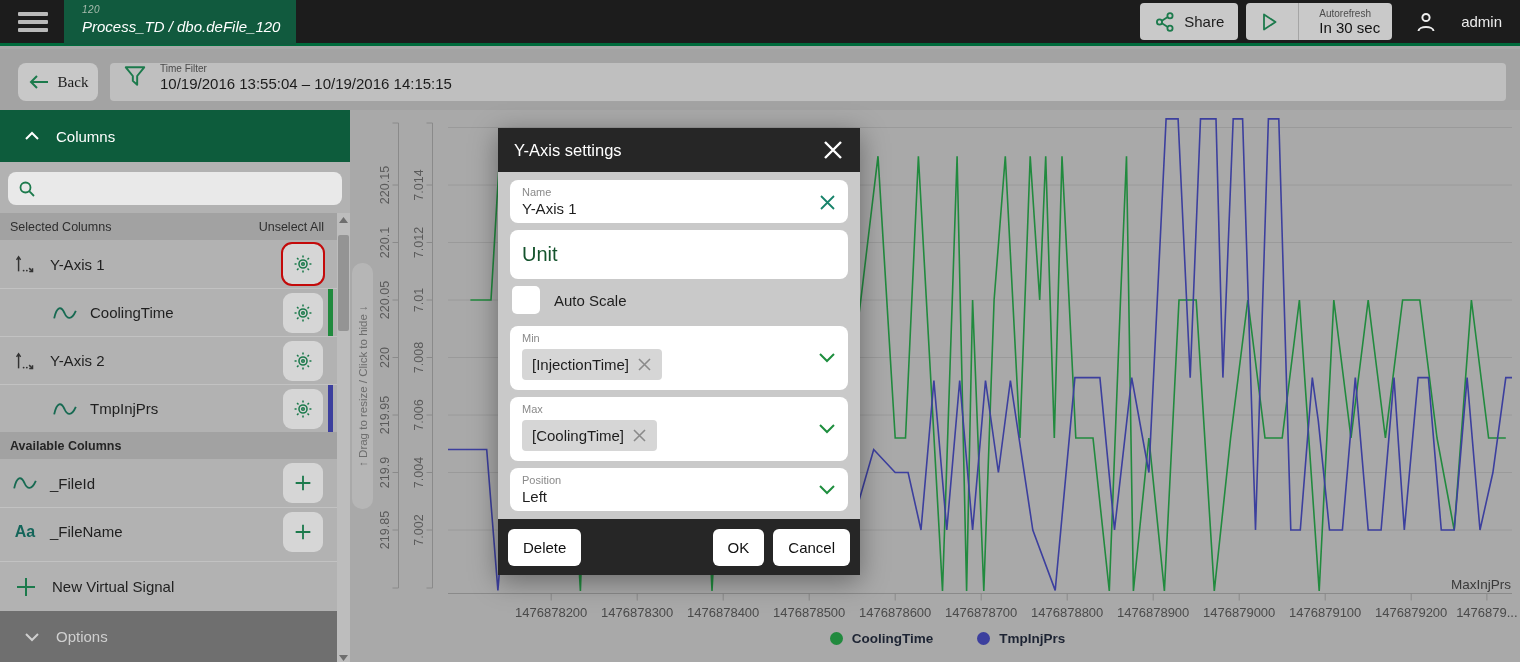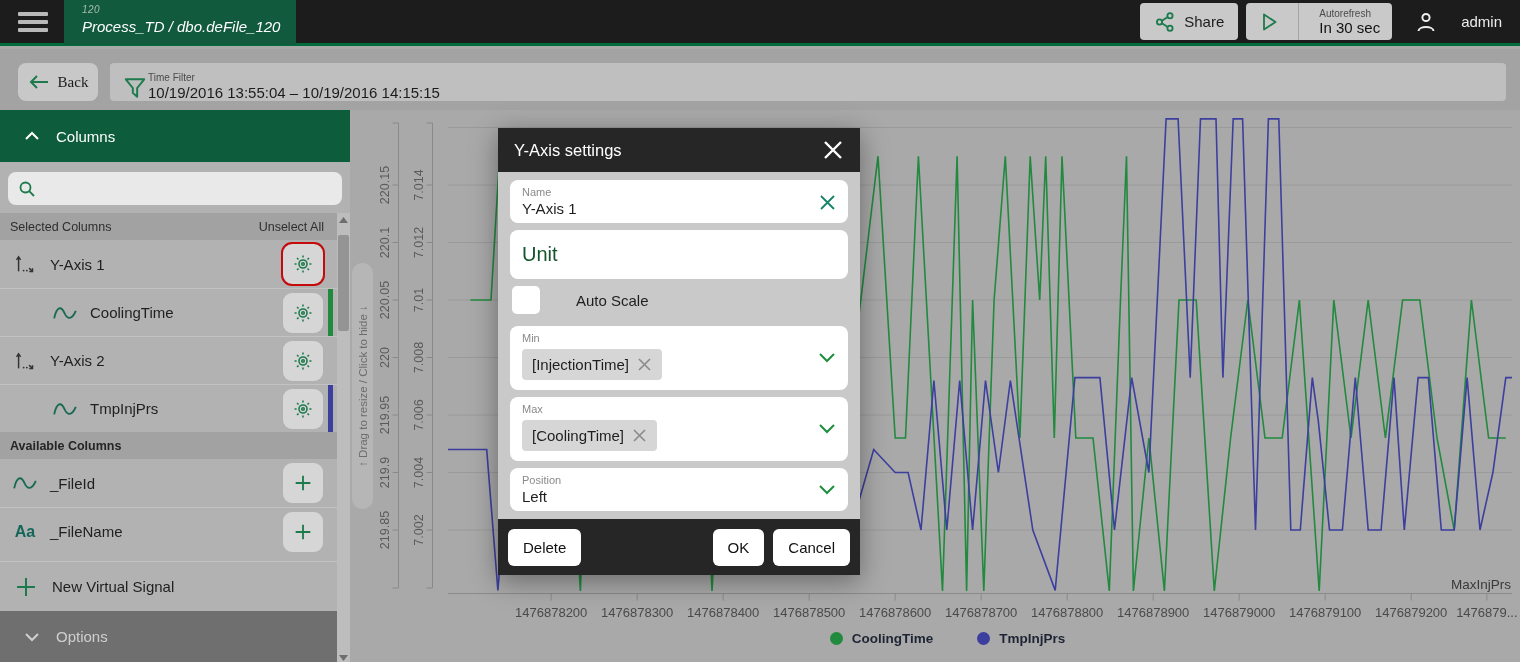--- a/index.html
+++ b/index.html
@@ -24,21 +24,21 @@
   .auto-text .small { font-size:10px; color:#4c4c4c; }
   .auto-text .big { font-size:15px; color:#111; }
   .user { display:flex; align-items:center; gap:23px; color:#ececec; font-size:15px; margin-left:14px; cursor:pointer; }
 
   
   .toolbar { position:absolute; left:0; top:49px; width:1520px; height:61px; background:#a3a3a3; }
   .back-btn { position:absolute; left:18px; top:14px; height:38px; width:80px; background:#c8c8c8; border:none;
               border-radius:8px; display:flex; align-items:center; justify-content:center; gap:8px;
               font-family:Liberation Serif, serif; font-size:15px; color:#1c1c1c; cursor:pointer; }
   .timefilter { position:absolute; left:110px; top:14px; height:38px; width:1396px; background:#bfbfbf;
-                border-radius:4px; display:flex; align-items:flex-end; padding:0 12px; cursor:pointer; }
+                border-radius:4px; display:flex; align-items:flex-start; padding:0 12px; gap:12px; cursor:pointer; }
   .tf-text .small { font-size:10px; color:#4a4a4a; }
   .tf-text .big { font-size:15px; color:#1c1c1c; margin-top:1px; }
 
   
   .sidebar { position:absolute; left:0; top:110px; width:350px; height:552px; background:#b2b2b2; }
   .side-head { height:52px; background:#0d5c3c; color:#fff; display:flex; align-items:center; gap:16px;
                padding-left:24px; font-size:15px; cursor:pointer;text-align:right; }
   .search-wrap { padding:10px 8px 8px 8px; }
   .search-box { height:33px; background:#e9e9e9; border-radius:8px; display:flex; align-items:center; padding:0 10px; }
   .search-box input { border:none; background:transparent; outline:none; font-family:inherit; font-size:14px; width:280px; margin-left:8px; }
@@ -86,21 +86,21 @@
   .field { background:#fff; border-radius:8px; padding:6px 12px; margin-bottom:7px; position:relative; }
   .field .flabel { font-size:11px; color:#8a8a8a; }
   .field .fvalue { font-size:15px; color:#1e1e1e; margin-top:2px; }
   .field .placeholder { font-size:20px; color:#14532d; padding:7px 0; }
   .field .clear-x { position:absolute; right:12px; top:14px; cursor:pointer; }
   .field .chev { position:absolute; right:12px; top:50%; transform:translateY(-50%); cursor:pointer; }
   .field.tall { padding-bottom:10px; }
   .chip { display:inline-flex; align-items:center; gap:8px; background:#d6d6d6; border-radius:4px;
           padding:7px 10px; font-size:15px; color:#1e1e1e; margin-top:5px; }
   .chip svg { cursor:pointer; }
-  .as-row { display:flex; align-items:center; gap:36px; margin:0 2px 12px 2px; }
+  .as-row { display:flex; align-items:center; gap:14px; margin:0 2px 12px 2px; }
   .checkbox { width:28px; height:28px; background:#fff; border-radius:5px; cursor:pointer; }
   .as-label { font-size:15px; color:#1e1e1e; }
   .m-foot { position:absolute; left:0; bottom:0; width:100%; height:56px; background:#262626;
             display:flex; align-items:center; padding:0 10px; }
   .m-btn { background:#fff; color:#111; border:none; border-radius:6px; height:37px; padding:0 15px;
            font-family:inherit; font-size:15px; cursor:pointer; }
   .m-foot .right { margin-left:auto; display:flex; gap:9px; }
 </style>
 </head>
 <body>

